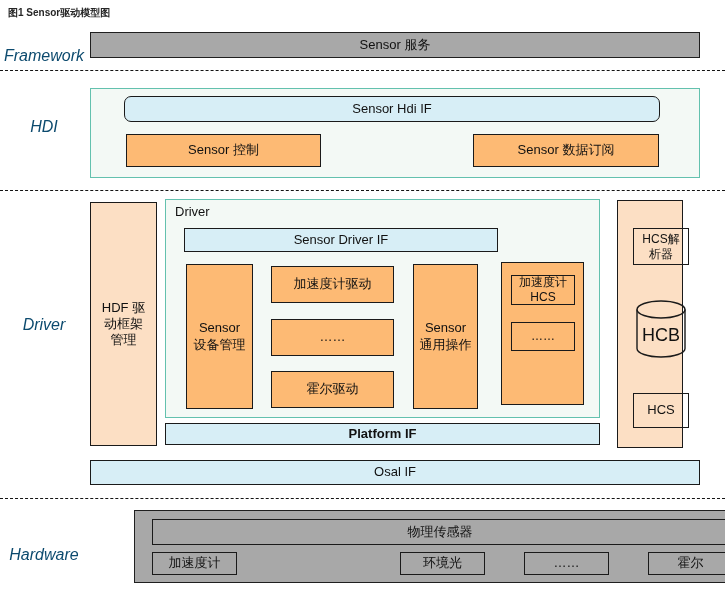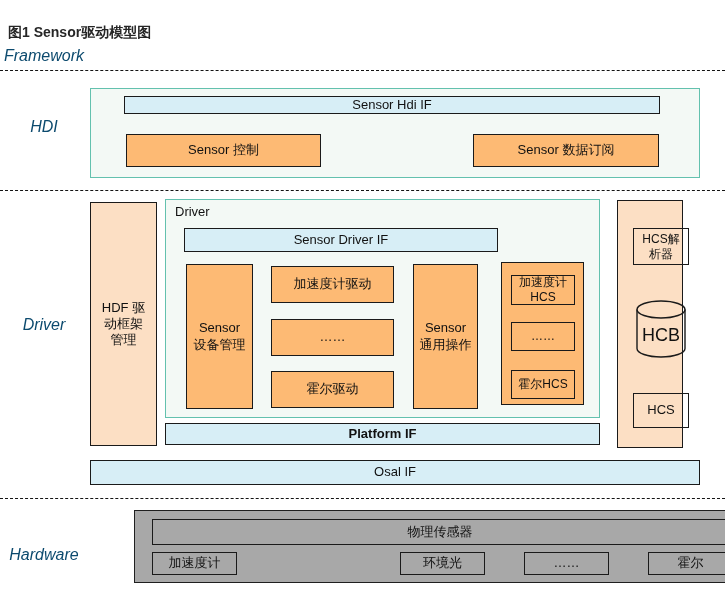--- a/index.html
+++ b/index.html
@@ -2,21 +2,21 @@
 <html><head>
 <meta charset="utf-8">
 <style>
   html,body{margin:0;padding:0;background:#fff;}
   .canvas{
     position:relative;width:725px;height:608px;background:#ffffff;
     font-family:"Liberation Sans","DejaVu Sans",sans-serif;color:#111;
     overflow:hidden;
   }
   .title{
-    position:absolute;left:8px;top:24px;font-size:14px;font-weight:bold;color:#262626;
+    position:absolute;left:8px;top:6px;font-size:10px;font-weight:bold;color:#262626;
   }
   .side-label{
     position:absolute;left:0;width:88px;text-align:center;font-size:16px;color:#0c4a6e;font-style:italic;
   }
   .box{
     position:absolute;box-sizing:border-box;border:1px solid #1a1a1a;
     display:flex;align-items:center;justify-content:center;
     font-size:13px;text-align:center;line-height:1.25;
   }
   .gray{background:#a8a8a8;border:1.5px solid #1f1f1f;}
@@ -51,23 +51,24 @@
 
   <div class="side-label" style="top:47px;">Framework</div>
   <div class="side-label" style="top:118px;">HDI</div>
   <div class="side-label" style="top:316px;">Driver</div>
   <div class="side-label" style="top:546px;">Hardware</div>
 
   <div class="dashed" style="top:70px;"></div>
   <div class="dashed" style="top:190px;"></div>
   <div class="dashed" style="top:498px;"></div>
 
+  <div class="box gray" style="left:90px;top:32px;width:610px;height:26px;">Sensor 服务</div>
 
   <div class="mint" style="left:90px;top:88px;width:610px;height:90px;">
-    <div class="box blue" style="left:33px;top:7px;width:536px;height:18px;">Sensor Hdi IF</div>
+    <div class="box blue" style="left:33px;top:7px;width:536px;height:26px;border-radius:7px;">Sensor Hdi IF</div>
     <div class="box white" style="left:35px;top:45px;width:195px;height:33px;">Sensor 控制</div>
     <div class="box white" style="left:382px;top:45px;width:186px;height:33px;">Sensor 数据订阅</div>
   </div>
 
   <div class="box orange pre" style="left:90px;top:202px;width:67px;height:244px;">HDF 驱
 动框架
 管理</div>
 
   <div class="mint" style="left:165px;top:199px;width:435px;height:219px;">
     <div class="container-label">Driver</div>
@@ -81,21 +82,20 @@
     <div class="box white" style="left:105px;top:119px;width:123px;height:37px;">……</div>
     <div class="box white" style="left:105px;top:171px;width:123px;height:37px;">霍尔驱动</div>
 
     <div class="box white pre" style="left:247px;top:64px;width:65px;height:145px;">Sensor
 通用操作</div>
 
     <div class="box white" style="left:335px;top:62px;width:83px;height:143px;display:block;">
       <div class="box white pre small" style="left:9px;top:12px;width:64px;height:30px;">加速度计
 HCS</div>
       <div class="box white pre small" style="left:9px;top:59px;width:64px;height:29px;">……</div>
-      <div class="box white pre small" style="left:9px;top:107px;width:64px;height:29px;">霍尔HCS</div>
     </div>
   </div>
 
   <div class="box orange" style="left:617px;top:200px;width:66px;height:248px;display:block;">
     <div class="box pre small" style="left:15px;top:27px;width:56px;height:37px;background:transparent;">HCS解
 析器</div>
 
     <div class="cyl-wrap" style="left:18px;top:99px;width:50px;height:58px;">
       <svg width="50" height="58" viewBox="0 0 50 58">
         <path d="M1,9.5 C1,4.8 11.7,1 25,1 C38.3,1 49,4.8 49,9.5 C49,14.2 38.3,18 25,18 C11.7,18 1,14.2 1,9.5 Z" fill="none" stroke="#1a1a1a" stroke-width="1.4"></path>

